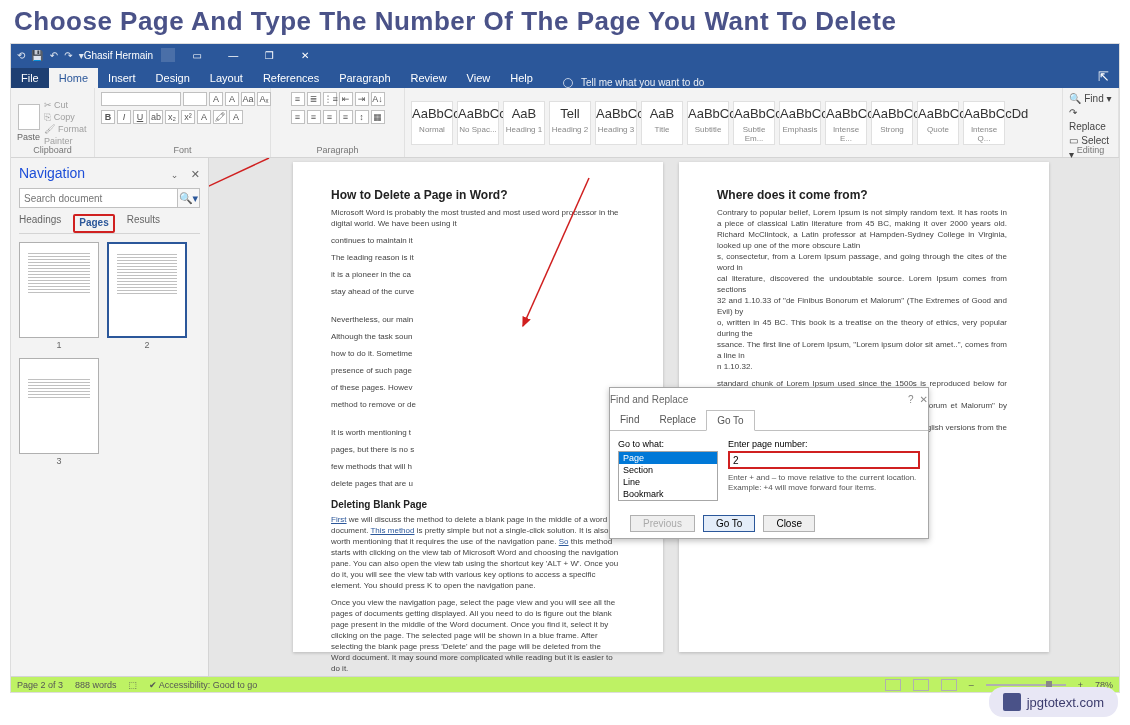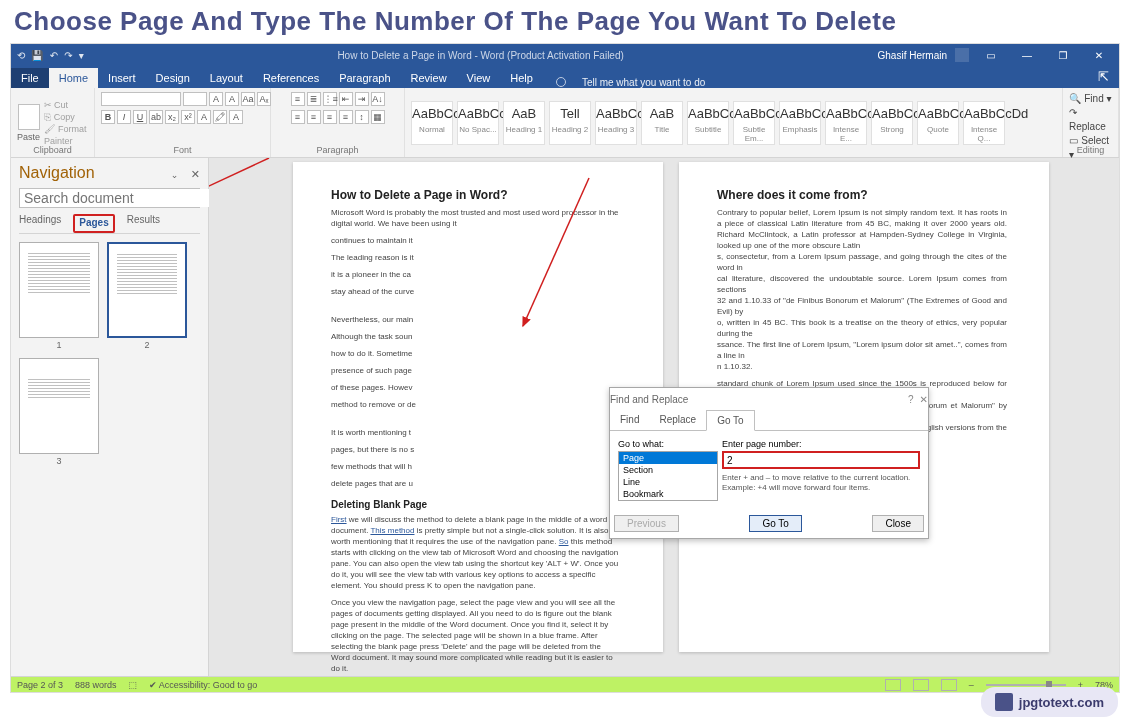--- a/index.html
+++ b/index.html
@@ -14,21 +14,21 @@
 .tb-center{flex:1;text-align:center;color:#cdd7e8}
 .tb-right{display:flex;gap:8px;padding-right:6px;align-items:center}
 .tb-user{width:14px;height:14px;background:#4a6fa8;display:inline-block}
 .tb-winbtn{width:28px;text-align:center}
 
 
 .ribbon-tabs{height:22px;background:#2b579a;display:flex;align-items:flex-end;color:#fff;font-size:11px}
 .ribbon-tabs .tab{padding:4px 10px;cursor:pointer}
 .ribbon-tabs .tab.file{background:#1e3f72}
 .ribbon-tabs .tab.active{background:#f3f3f3;color:#2b579a}
-.ribbon-tabs .tellme{margin-left:13px;display:flex;align-items:flex-start;gap:16px;font-size:10px;opacity:.9}
+.ribbon-tabs .tellme{margin-left:20px;display:flex;align-items:center;gap:8px;font-size:10px;opacity:.9}
 .ribbon-tabs .bulb{width:10px;height:10px;border:1px solid #cdd7e8;border-radius:50%}
 
 
 .ribbon-body{height:70px;background:#f3f3f3;border-bottom:1px solid #d4d4d4;display:flex;font-size:9px;color:#666}
 .group{border-right:1px solid #e1e1e1;padding:4px 6px;display:flex;flex-direction:column;position:relative}
 .group-label{position:absolute;bottom:2px;left:0;right:0;text-align:center;color:#777;font-size:9px}
 .group .content{flex:1;display:flex;align-items:center;gap:4px}
 .clipboard-paste{width:28px;text-align:center}
 .clipboard-paste .pic{width:22px;height:26px;background:#fff;border:1px solid #c0c0c0;margin:0 auto 2px}
 .clip-small{font-size:9px;line-height:12px;color:#a0a0a0}
@@ -37,25 +37,25 @@
 .para-icons{display:grid;grid-template-columns:repeat(6,14px);gap:2px}
 .style-card{width:42px;height:44px;border:1px solid #e0e0e0;background:#fff;text-align:center;font-size:8px;color:#888;padding-top:4px}
 .style-card .s{font-size:13px;color:#333;margin-bottom:4px}
 .editing-item{font-size:10px;color:#444;line-height:14px}
 .addin-box{width:36px;height:36px;border:1px solid #c0c0c0;margin-bottom:2px}
 
 
 .workspace{position:absolute;top:114px;left:0;right:0;bottom:16px;background:#e6e6e6;display:flex}
 .nav-pane{width:198px;background:#f3f3f3;border-right:1px solid #d4d4d4;padding:6px 8px;position:relative}
 .nav-head{display:flex;justify-content:space-between;align-items:center;margin-bottom:6px}
-.nav-title{font-size:16px;color:#a16207}
+.nav-title{font-size:14px;color:#1d4ed8}
 .nav-close{font-size:11px;color:#666}
 .nav-chev{font-size:9px;color:#666;margin-right:8px}
 .nav-search{display:flex;border:1px solid #c0c0c0;background:#fff;height:20px;margin-bottom:6px}
-.nav-search input{flex:1;border:none;font-size:14px;padding:0 4px;outline:none}
+.nav-search input{flex:1;border:none;font-size:10px;padding:0 4px;outline:none}
 .nav-search .sicon{width:22px;background:#f7f7f7;border-left:1px solid #c0c0c0;text-align:center;font-size:11px;color:#2b579a;line-height:18px}
 .nav-tabs{display:flex;gap:12px;font-size:10px;color:#666;border-bottom:1px solid #d4d4d4;margin-bottom:8px}
 .nav-tabs span{padding-bottom:4px}
 .nav-tabs .sel{border:2px solid #d02020;border-radius:2px;padding:1px 4px 3px;color:#2b579a;font-weight:600}
 .thumbs{display:flex;flex-wrap:wrap;gap:8px}
 .thumb{width:80px;height:96px;background:#fff;border:1px solid #b0b0b0;position:relative}
 .thumb.sel{border:2px solid #2b579a}
 .thumb .lines{position:absolute;top:10px;left:8px;right:8px}
 .thumb .lines div{height:1px;background:#c0c0c0;margin-bottom:2px}
 .thumb-num{text-align:center;font-size:9px;color:#666;width:80px;margin-top:2px}
@@ -70,68 +70,67 @@
 .page p{margin-bottom:6px}
 .page a{color:#2b579a;text-decoration:underline}
 
 
 .dialog{position:absolute;left:400px;top:229px;width:320px;background:#fff;border:1px solid #a7a7a7;box-shadow:0 2px 6px rgba(0,0,0,.25);font-size:10px}
 .dlg-title{height:22px;display:flex;align-items:center;padding:0 0;color:#666;justify-content:space-between}
 .dlg-title .ctrls span{margin-left:6px;color:#888}
 .dlg-tabs{display:flex;border-bottom:1px solid #c0c0c0;font-size:10px}
 .dlg-tabs span{padding:4px 10px;color:#555}
 .dlg-tabs .act{border:1px solid #c0c0c0;border-bottom:1px solid #fff;margin-bottom:-1px;background:#fff}
-.dlg-body{padding:8px;display:flex;gap:4px}
+.dlg-body{padding:8px;display:flex;gap:10px}
 .dlg-left{width:100px}
 .dlg-left label{display:block;font-size:9px;margin-bottom:2px}
 .dlg-list{border:1px solid #a7a7a7;height:50px;font-size:9px;overflow:hidden}
 .dlg-list div{padding:1px 4px}
 .dlg-list .sel{background:#0078d7;color:#fff}
 .dlg-right{flex:1}
 .dlg-right label{display:block;font-size:9px;margin-bottom:2px}
 .dlg-right input{width:100%;border:2px solid #d02020;height:18px;font-size:10px;padding:0 3px}
 .dlg-hint{font-size:8px;color:#555;margin-top:4px;line-height:10px}
-.dlg-buttons{display:flex;justify-content:space-between;gap:18px;padding:6px 4px}
+.dlg-buttons{display:flex;justify-content:flex-start;gap:8px;padding:6px 20px}
 .dlg-buttons button{font-size:10px;padding:2px 12px;background:#efefef;border:1px solid #b0b0b0}
 .dlg-buttons .goto{border:1px solid #2b579a;background:#e4edf9}
 .dlg-buttons .dis{color:#aaa}
 
 
 .arrow-svg{position:absolute;pointer-events:none}
 
 
 .status-bar{position:absolute;bottom:0;left:0;right:0;height:16px;background:#bef264;border-top:1px solid #d4d4d4;display:flex;align-items:center;font-size:9px;color:#555;padding:0 6px;gap:12px}
 .status-bar .spacer{flex:1}
 .zoom-track{width:80px;height:2px;background:#b0b0b0;position:relative}
 .zoom-track .knob{position:absolute;right:14px;top:-3px;width:6px;height:8px;background:#888}
 .view-btn{width:16px;height:12px;border:1px solid #b0b0b0}
 
 
-.watermark{position:absolute;right:12px;bottom:8px;background:#e8e7f5;border-radius:14px;padding:6px 14px;display:flex;align-items:center;gap:6px;font-size:13px;font-weight:700;color:#3b3b6d}
+.watermark{position:absolute;right:12px;bottom:8px;background:#e8e7f5;border-radius:14px;padding:6px 14px;display:flex;align-items:center;gap:6px;font-size:13px;font-weight:400;color:#3b3b6d}
 .watermark .wm-icon{width:18px;height:18px;background:#4a5288;border-radius:2px;position:relative}
 .watermark .wm-icon:before,.watermark .wm-icon:after{content:"";position:absolute;width:4px;height:4px;border:2px solid #e8e7f5}
 .watermark .wm-icon:before{top:-2px;left:-2px;border-right:none;border-bottom:none}
 .watermark .wm-icon:after{bottom:-2px;right:-2px;border-left:none;border-top:none}
 </style>
 </head>
 <body>
 
 <div class="tutorial-title">Choose Page And Type The Number Of The Page You Want To Delete</div>
 
 <div class="word-screenshot">
 
   <div class="title-bar">
     <div class="tb-left">
       <span>⟲</span>
       <span>💾</span>
       <span>↶</span>
       <span>↷</span>
       <span>▾</span>
     </div>
-    <div class="tb-center">How to Delete a Page in Word  -  Word (Product Activation Failed)</div>
     <div class="tb-right">
       <span>Ghasif Hermain</span>
       <span class="tb-user"></span>
       <span class="tb-winbtn">▭</span>
       <span class="tb-winbtn">―</span>
       <span class="tb-winbtn">❐</span>
       <span class="tb-winbtn">✕</span>
     </div>
   </div>
 

